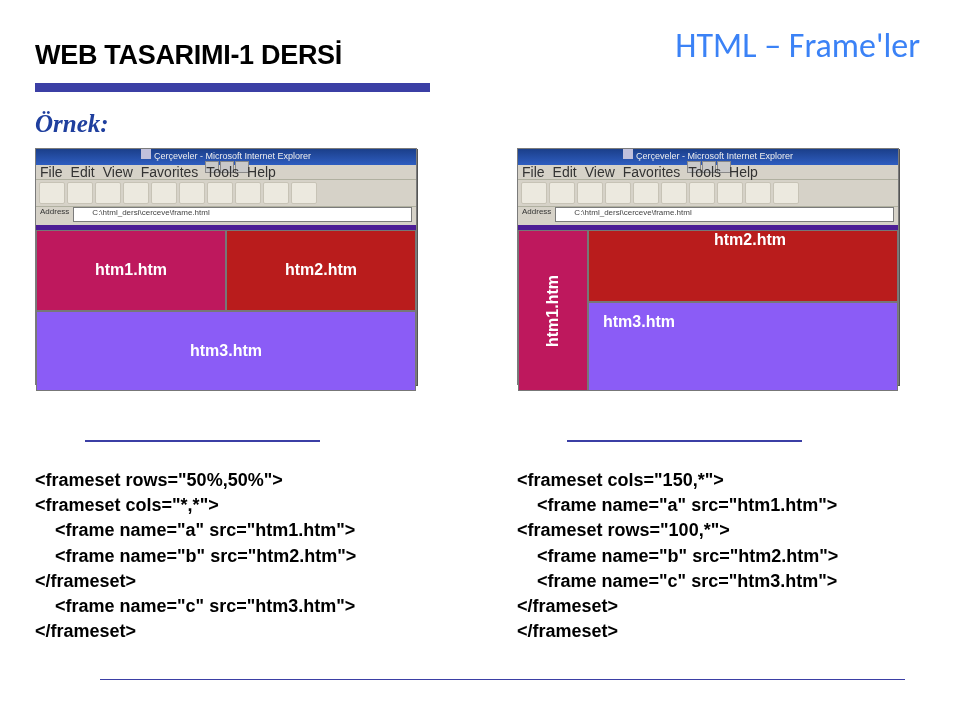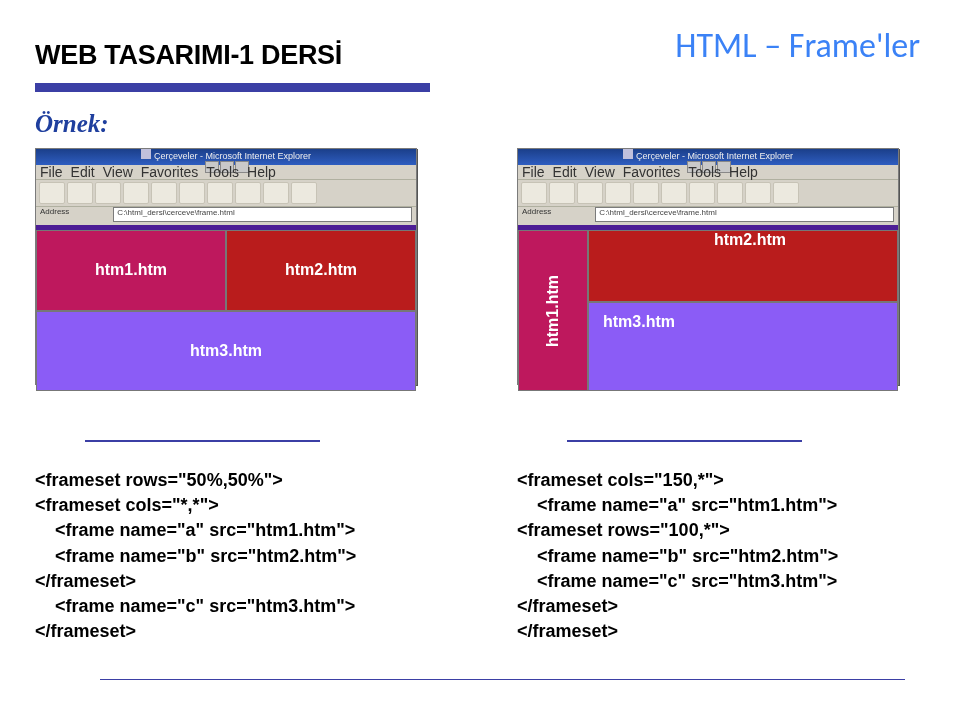--- a/index.html
+++ b/index.html
@@ -124,25 +124,24 @@
   .addr .lab {
     font-size: 8px;
     color: #333;
   }
   .addr .box {
     flex: 1;
     height: 13px;
     background: #fff;
     border: 1px solid #7b7b7b;
     font-size: 8px;
-    padding: 0 3px;
+    padding: 0 18px;
     color: #444;
     overflow: hidden;
     white-space: nowrap;
-    margin-left: 40px;
   }
   .win .viewport {
     position: relative;
     width: 100%;
     height: calc(100% - 16px - 14px - 26px - 18px);
     background: #fff;
   }
   .frame {
     position: absolute;
     box-sizing: border-box;

